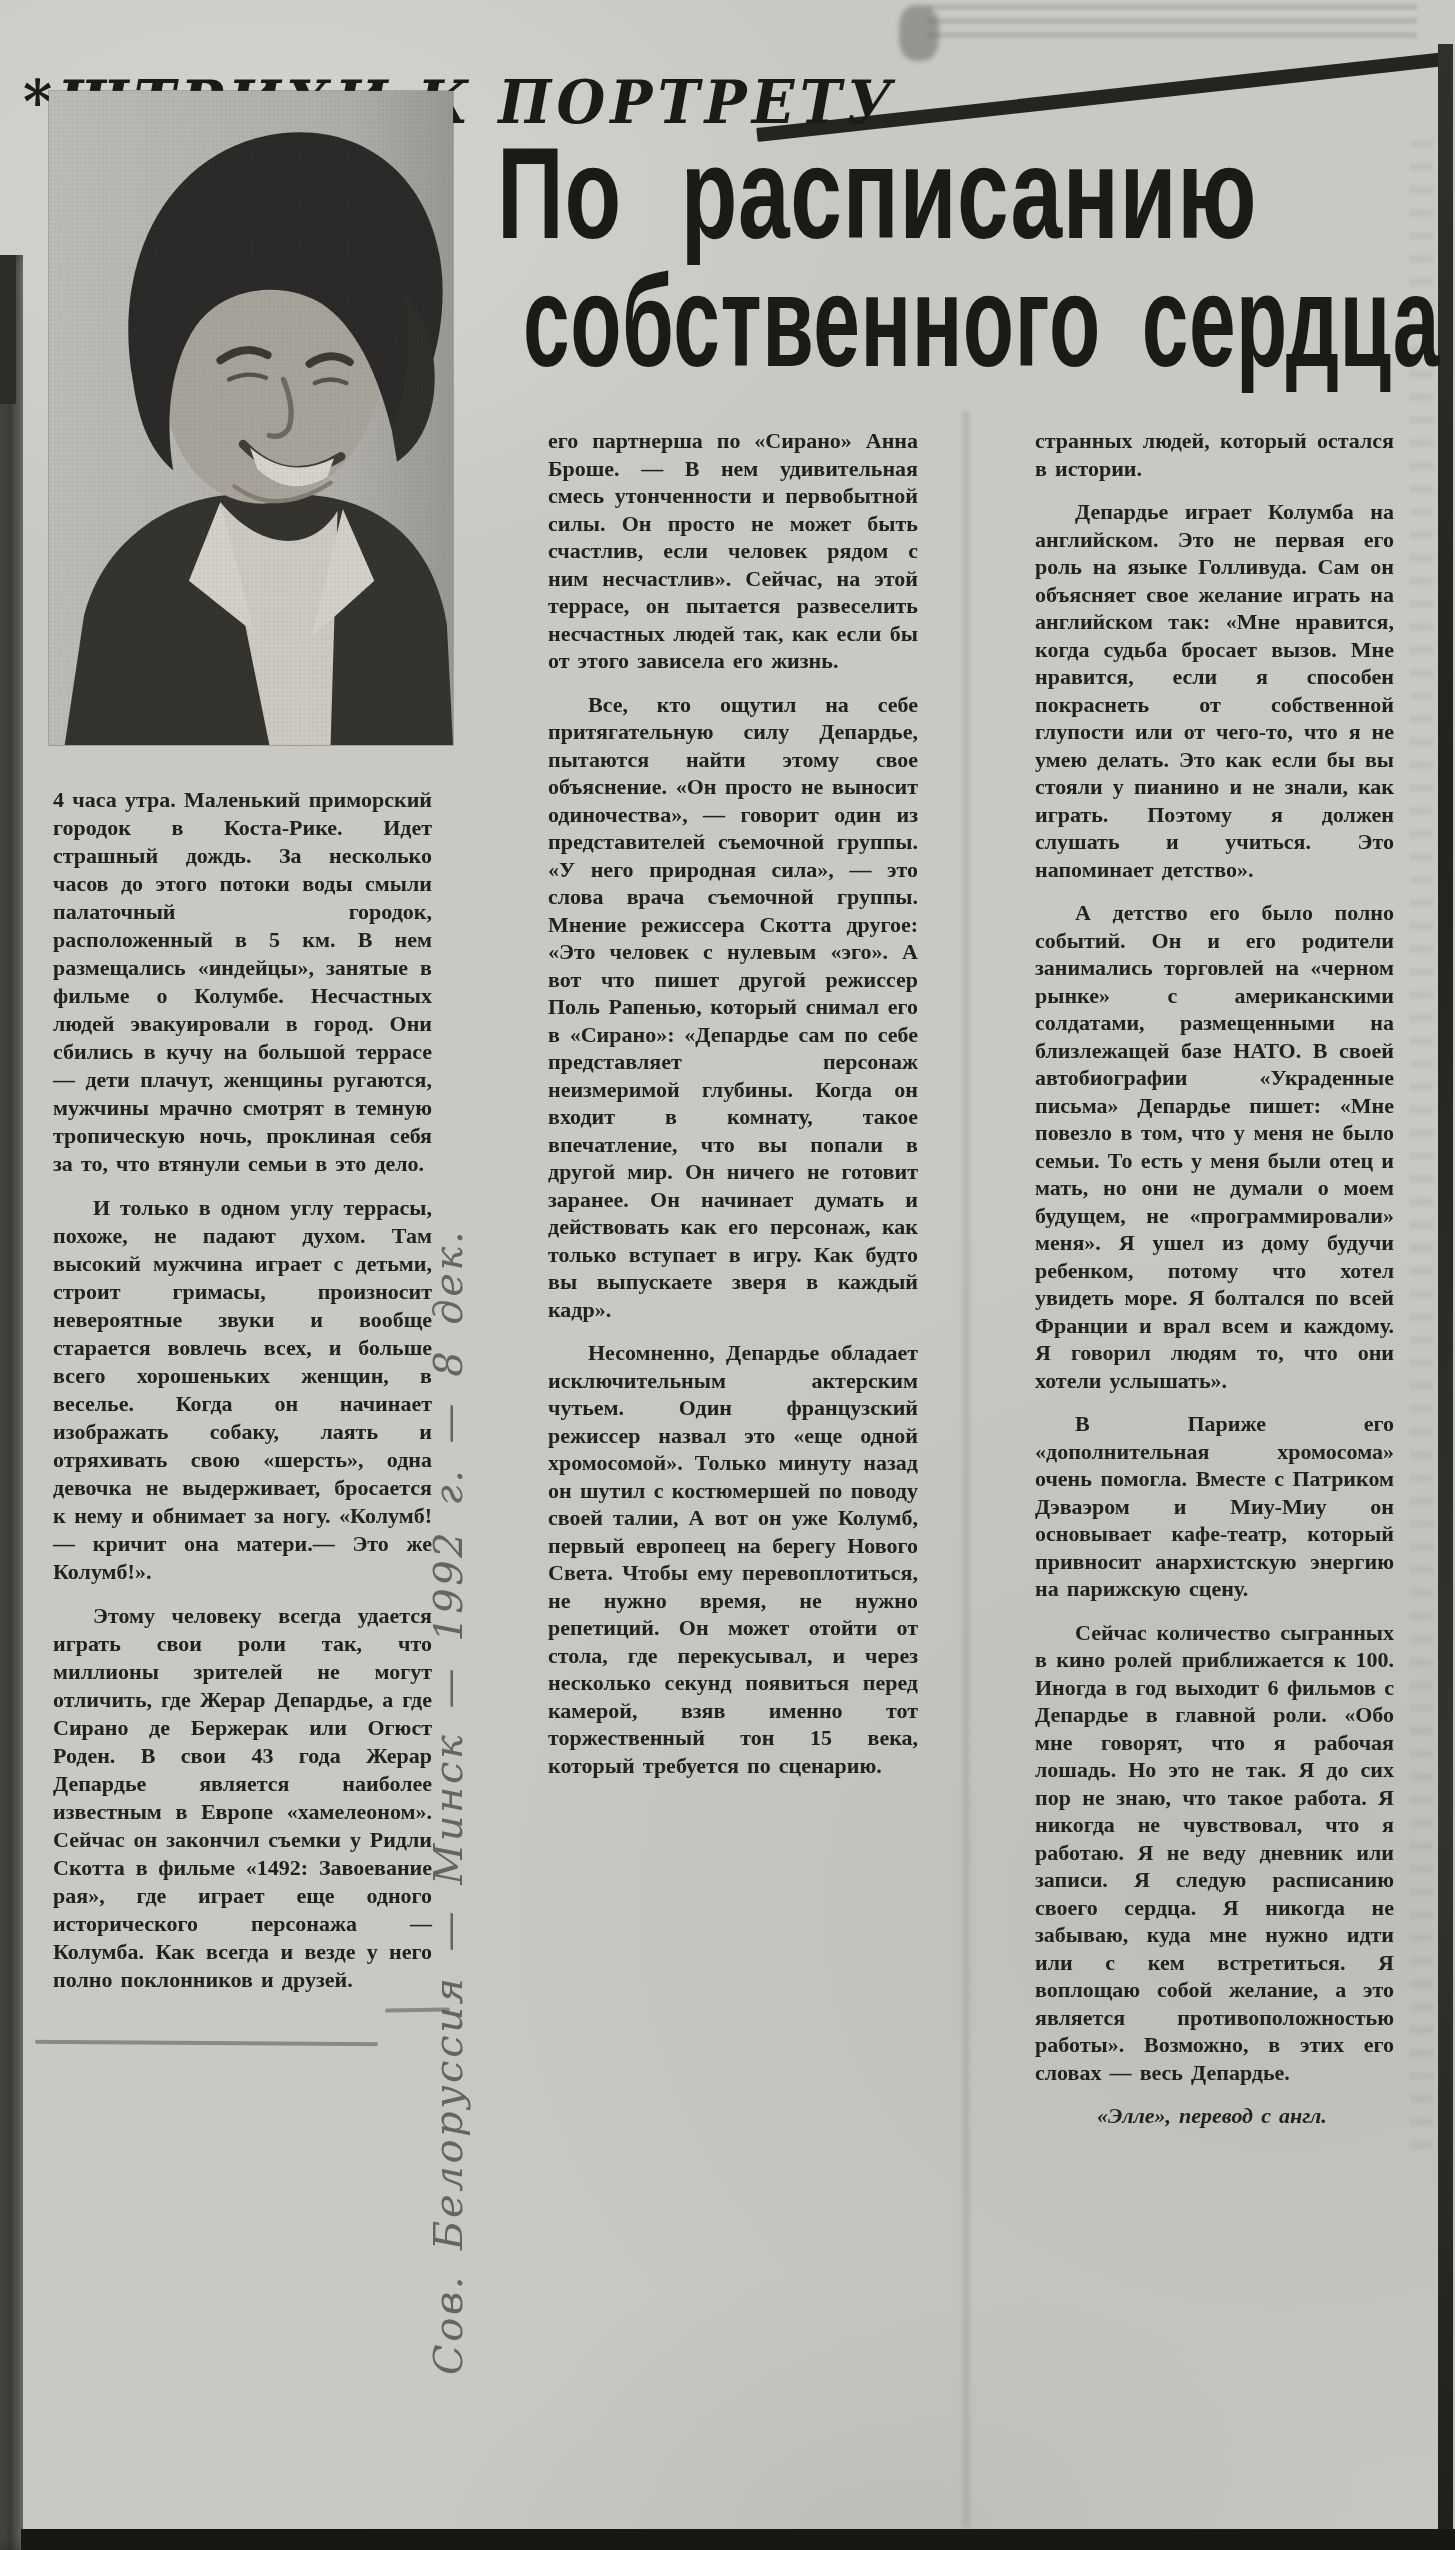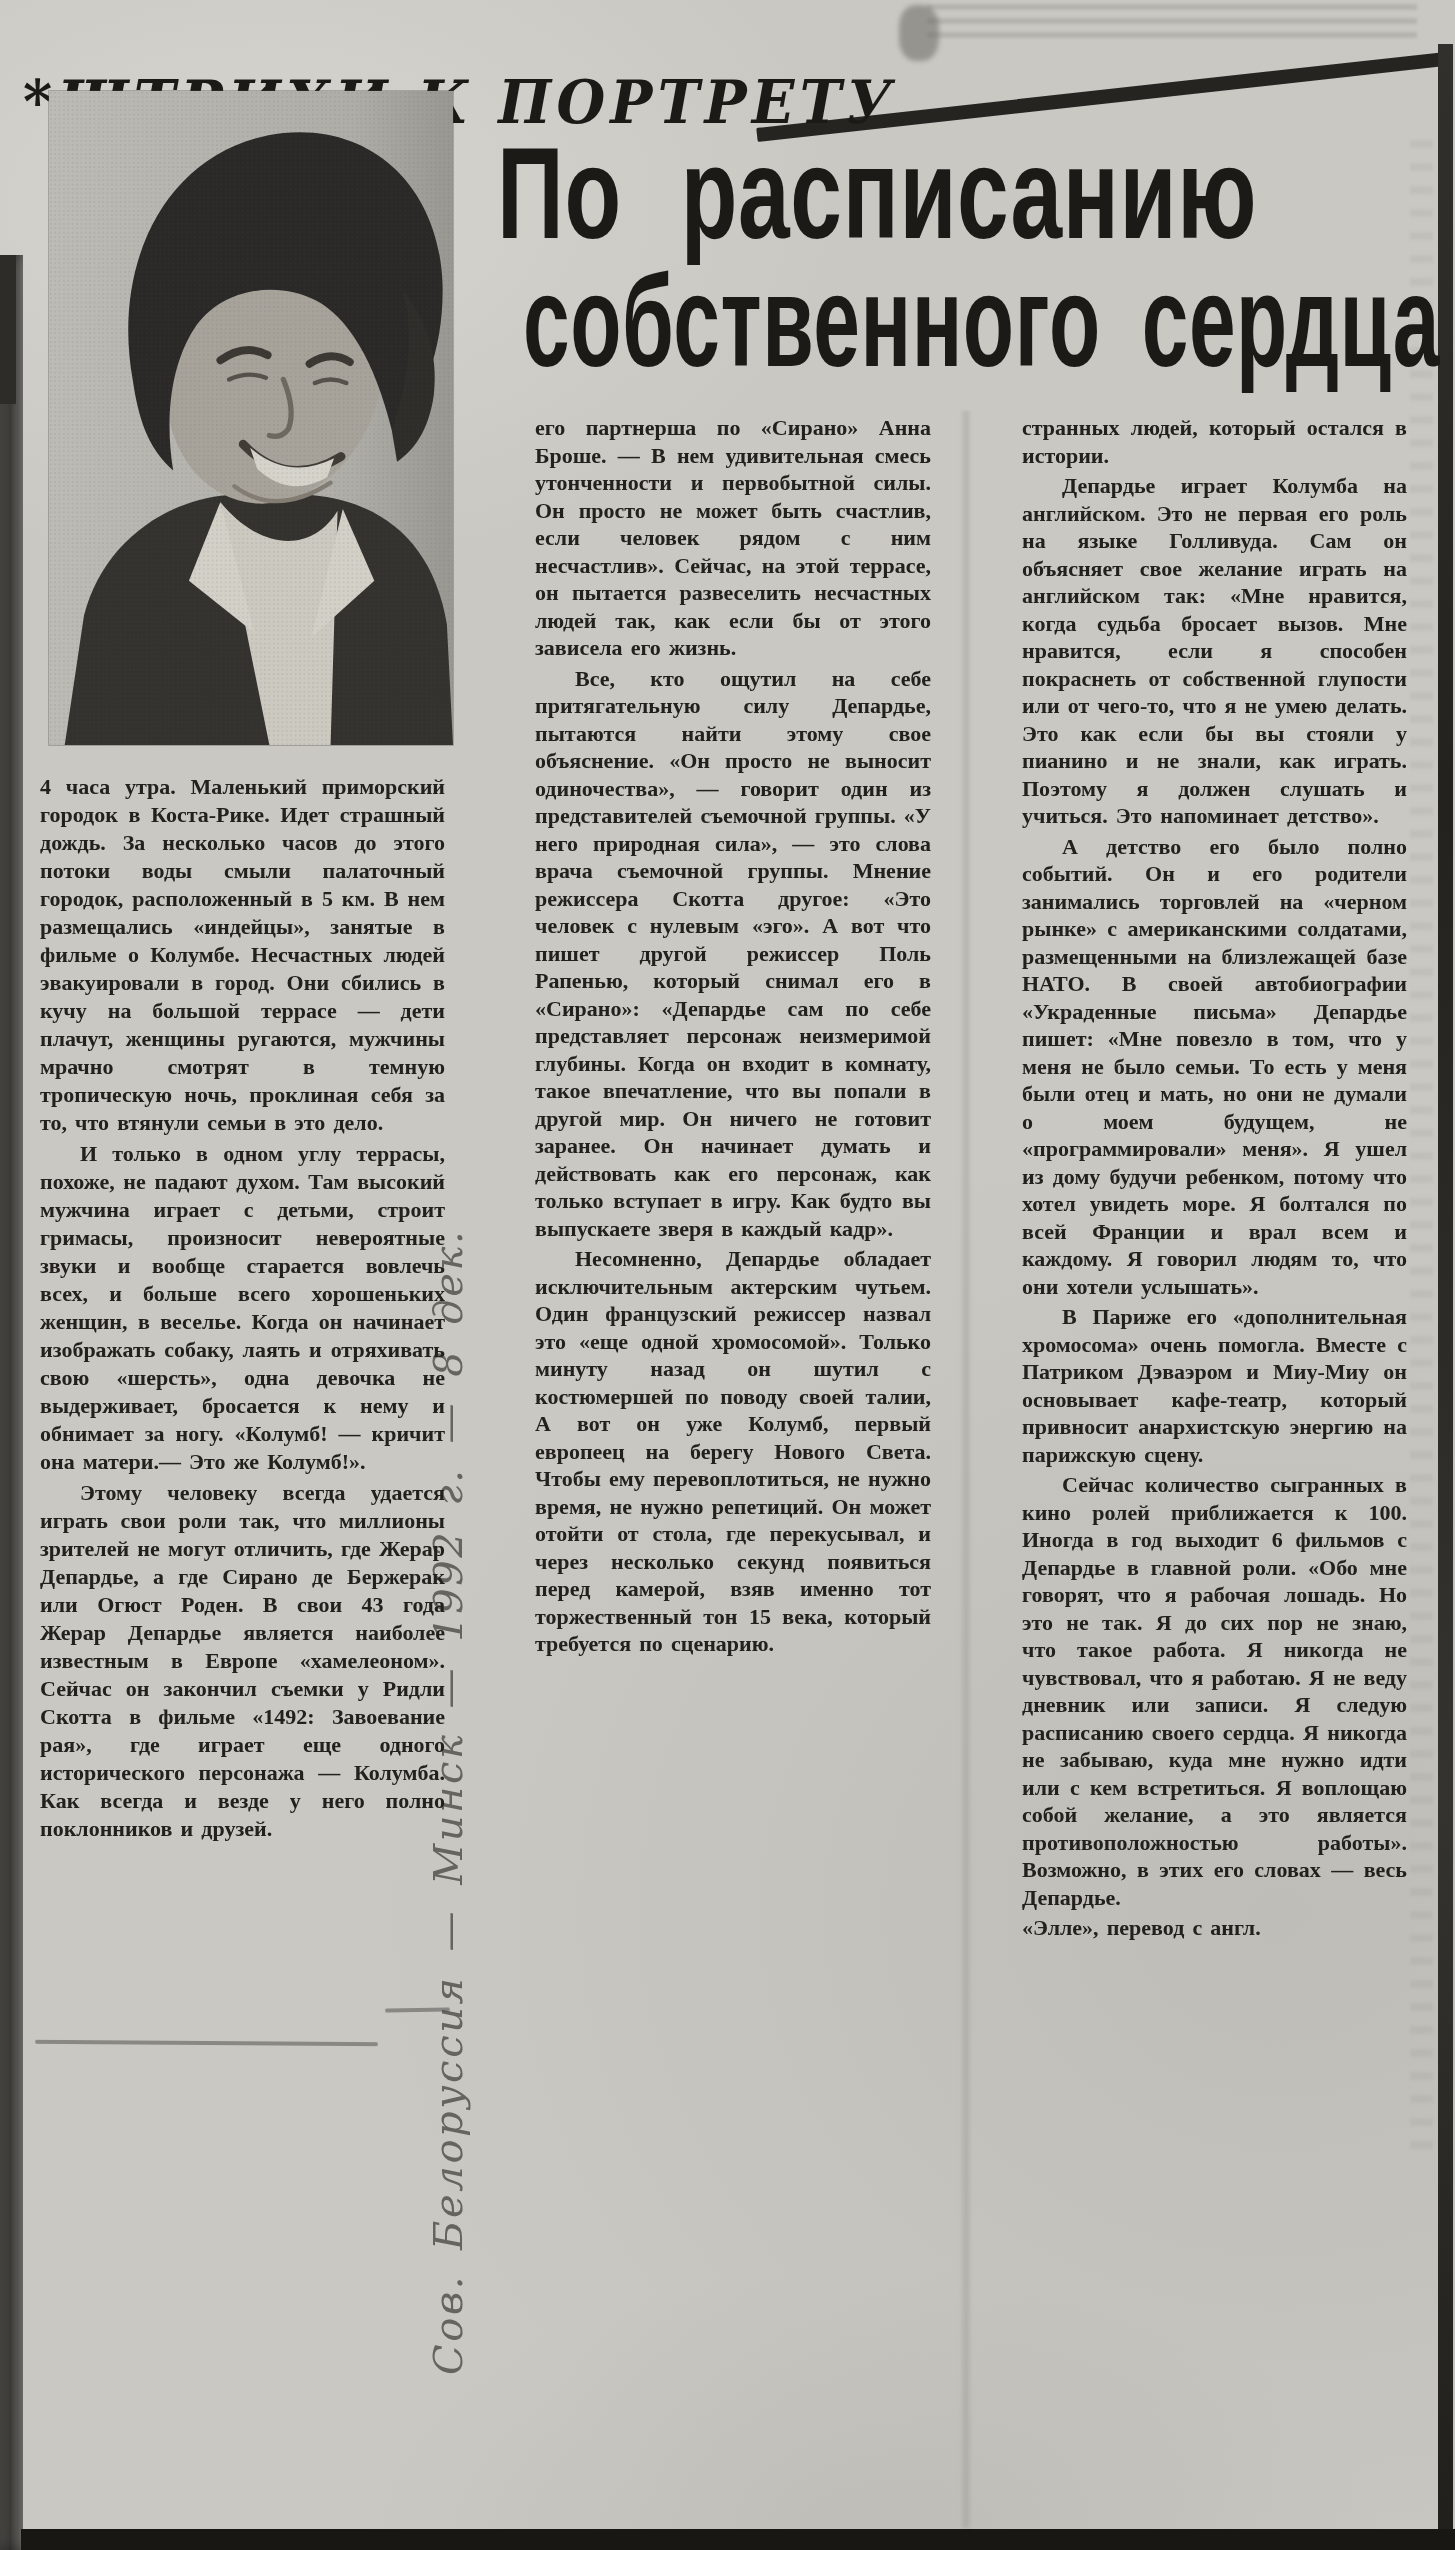--- a/index.html
+++ b/index.html
@@ -65,23 +65,23 @@
   .hl2{font-size:129px;transform:scaleX(.65);letter-spacing:0.9px;word-spacing:26px;margin-left:26px;}
   
   .photo{position:absolute;left:49px;top:91px;width:404px;height:654px;background:#b3b2ad;
     box-shadow:0 0 0 0.9px rgba(70,68,64,.35);}
   .photo svg{display:block;width:100%;height:100%;}
   
   .col{
     position:absolute;text-align:justify;color:#23211d;font-weight:700;overflow:hidden;
     word-spacing:2.6px;
   }
-  .col p{margin:3px;text-indent:40px;}
+  .col p{margin:16px;text-indent:40px;}
   .col p.noindent{text-indent:0;}
-  .col p.credit{text-indent:0;text-align:left;padding-right:5.2px;}
+  .col p.credit{text-indent:0;text-align:center;padding-right:5.2px;font-style:italic;}
   .col-left  {left:37px;  top:770px;width:411px;height:1760px;font-size:22px;line-height:28px;}
   .col-mid   {left:532px; top:411px;width:402px;height:2117px;font-size:22px;line-height:27.5px;}
   .col-right {left:1019px;top:411px;width:391px;height:2117px;font-size:22px;line-height:27.5px;}
   
   .handwritten{
     position:absolute;left:425px;top:2375px;width:1889px;
     transform:rotate(-90deg);transform-origin:0 0;
     font:italic 40px "DejaVu Serif",serif;letter-spacing:2.6px;word-spacing:8.7px;
     color:rgba(84,82,76,.85);white-space:nowrap;filter:blur(0.3px);
   }

